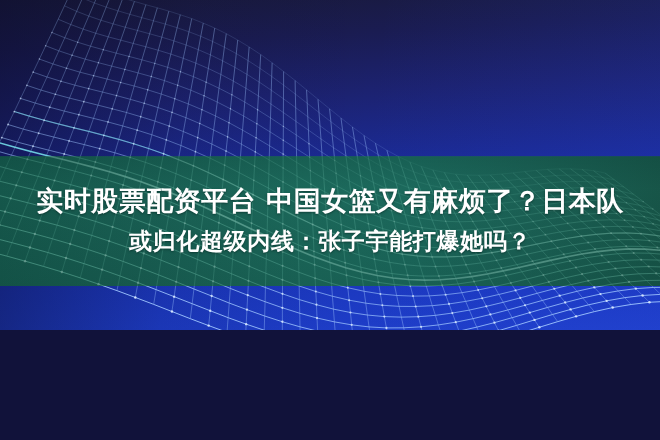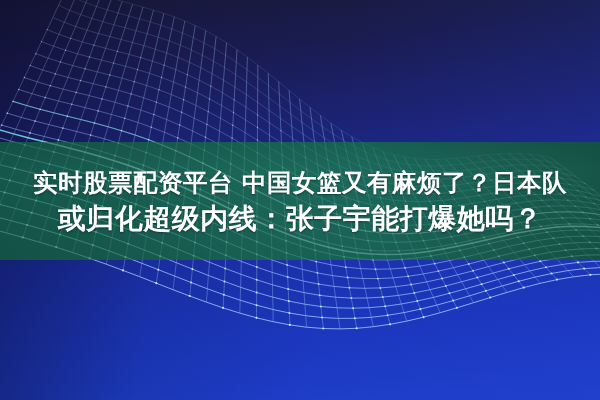--- a/index.html
+++ b/index.html
@@ -3,21 +3,21 @@
 <meta charset="utf-8">
 <style>
   html, body {
     margin: 0;
     padding: 0;
     background: #11123a;
   }
   #stage {
     position: relative;
     width: 600px;
-    height: 400px;
+    height: 300px;
     overflow: hidden;
     font-family: "DejaVu Sans", "Liberation Sans", sans-serif;
     background: #14154a;
   }
 
   
   .bg-gradient {
     position: absolute;
     inset: 0;
     background: linear-gradient(177deg,
@@ -107,21 +107,21 @@
     color: #ffffff;
     font-size: 25px;
     font-weight: bold;
     line-height: 36px;
     letter-spacing: 0.5px;
     white-space: nowrap;
     text-align: center;
     text-shadow: 0 1px 2px rgba(0,30,25,0.55);
   }
   .headline-line.l1 { font-size: 24.5px; }
-  .headline-line.l2 { font-size: 28px; }
+  .headline-line.l2 { font-size: 21px; }
 </style>
 </head>
 <body>
 
 <div id="stage">
 
   <div class="bg-gradient"></div>
   <div class="bg-gradient-side"></div>
 
   <div class="mesh-wrap">

